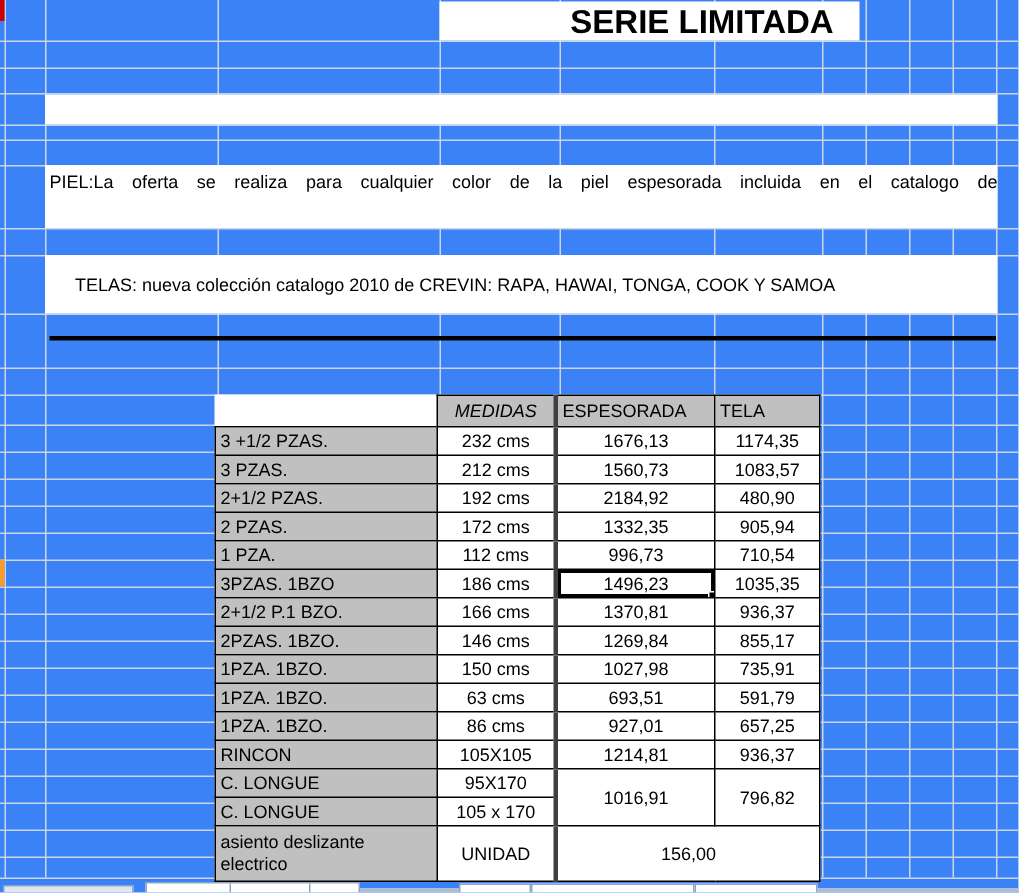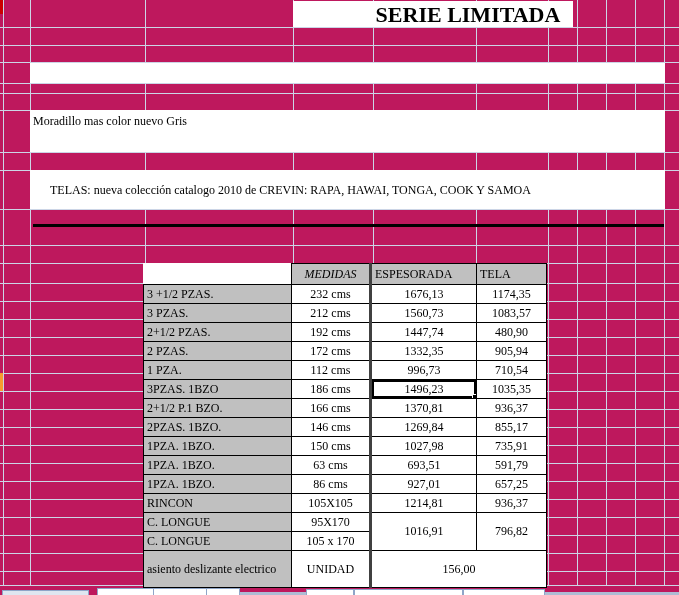--- a/index.html
+++ b/index.html
@@ -1,18 +1,18 @@
 <!DOCTYPE html>
 <html style="--accent_red: #cc0000; --accent_orange: #f79b2e; --header_fill: #c0c0c0; --gridline: #ccd5e6;"><head>
 <meta charset="utf-8">
 <style>
   html,body{margin:0;padding:0;background:#fff;}
   #sheet{
-    position:relative;width:679px;height:595px;background:#be185d;
-    font-family:Liberation Serif, serif;color:#000;overflow:hidden;
+    position:relative;width:679px;height:595px;background:#3b82f6;
+    font-family:Liberation Sans, sans-serif;color:#000;overflow:hidden;
   }
   .gl{position:absolute;background:var(--gridline,#ccd5e6);z-index:0;}
   .cover{position:absolute;background:#fff;z-index:1;}
   .note{position:absolute;z-index:2;font-size:12px;line-height:19px;}
   .j1{text-align:justify;text-align-last:justify;}
   #title-block{
     position:absolute;left:293px;top:2px;width:350px;z-index:2;
     font-size:22px;font-weight:bold;text-align:center;letter-spacing:0px;
   }
   #sep-line{position:absolute;left:33px;top:224px;width:631px;height:3px;background:#000;z-index:2;}
@@ -97,21 +97,21 @@
 
   <div class="cover" style="left:293px;top:1px;width:280px;height:26px;"></div>
   <div class="cover" style="left:30px;top:63px;width:635px;height:20px;"></div>
   <div class="cover" style="left:30px;top:110px;width:635px;height:42px;"></div>
   <div class="cover" style="left:30px;top:170px;width:635px;height:39px;"></div>
 
   <div id="title-block">SERIE LIMITADA</div>
 
 
   <div class="note" style="left:33px;top:112px;width:632px;">
-    <div>Moradillo mas color nuevo Gris</div>
+    <div class="j1">PIEL:La oferta se realiza para cualquier color de la piel espesorada incluida en el catalogo de</div>
   </div>
 
   <div class="note" style="left:50px;top:181px;width:632px;">
     <span>TELAS: nueva colección catalogo 2010 de CREVIN: RAPA, HAWAI, TONGA, COOK Y SAMOA</span>
   </div>
 
   <div id="sep-line"></div>
 
   <table id="price-table">
     <colgroup>
@@ -135,21 +135,21 @@
     </tr>
     <tr>
       <td class="lbl">3 PZAS.</td>
       <td class="val">212 cms</td>
       <td class="val thickL">1560,73</td>
       <td class="val">1083,57</td>
     </tr>
     <tr>
       <td class="lbl">2+1/2 PZAS.</td>
       <td class="val">192 cms</td>
-      <td class="val thickL">1447,74</td>
+      <td class="val thickL">2184,92</td>
       <td class="val">480,90</td>
     </tr>
     <tr>
       <td class="lbl">2 PZAS.</td>
       <td class="val">172 cms</td>
       <td class="val thickL">1332,35</td>
       <td class="val">905,94</td>
     </tr>
     <tr>
       <td class="lbl">1 PZA.</td>

